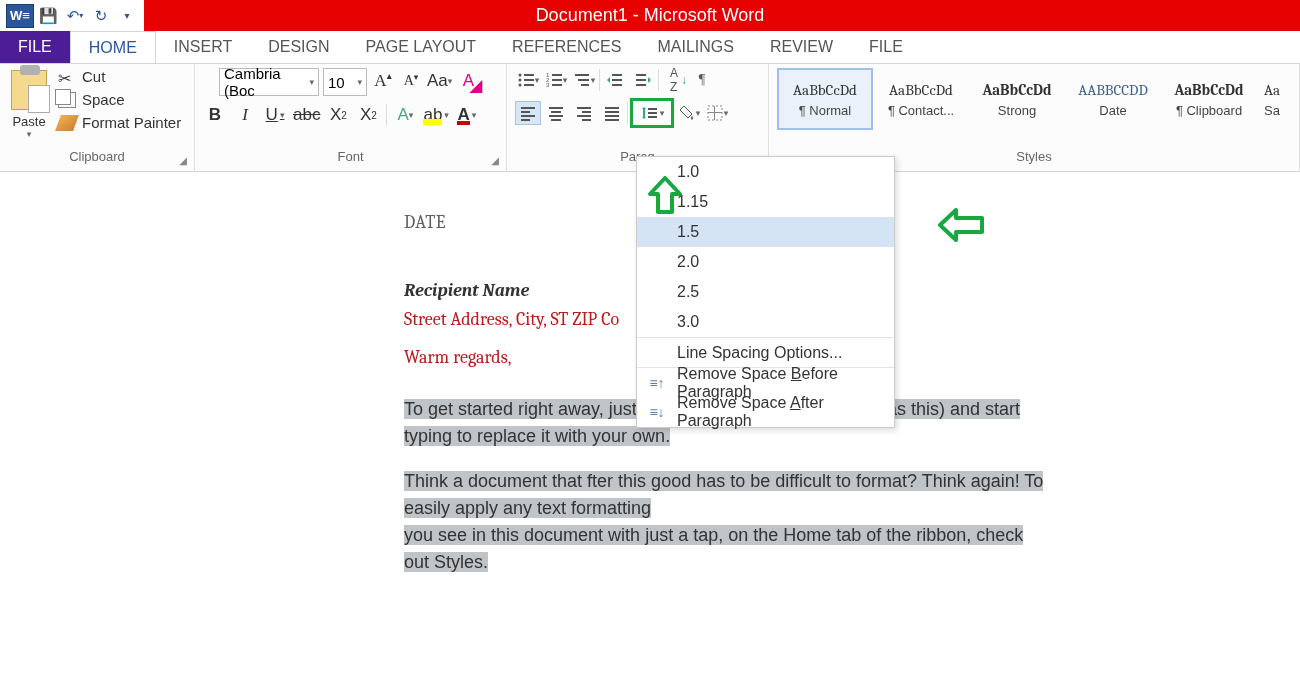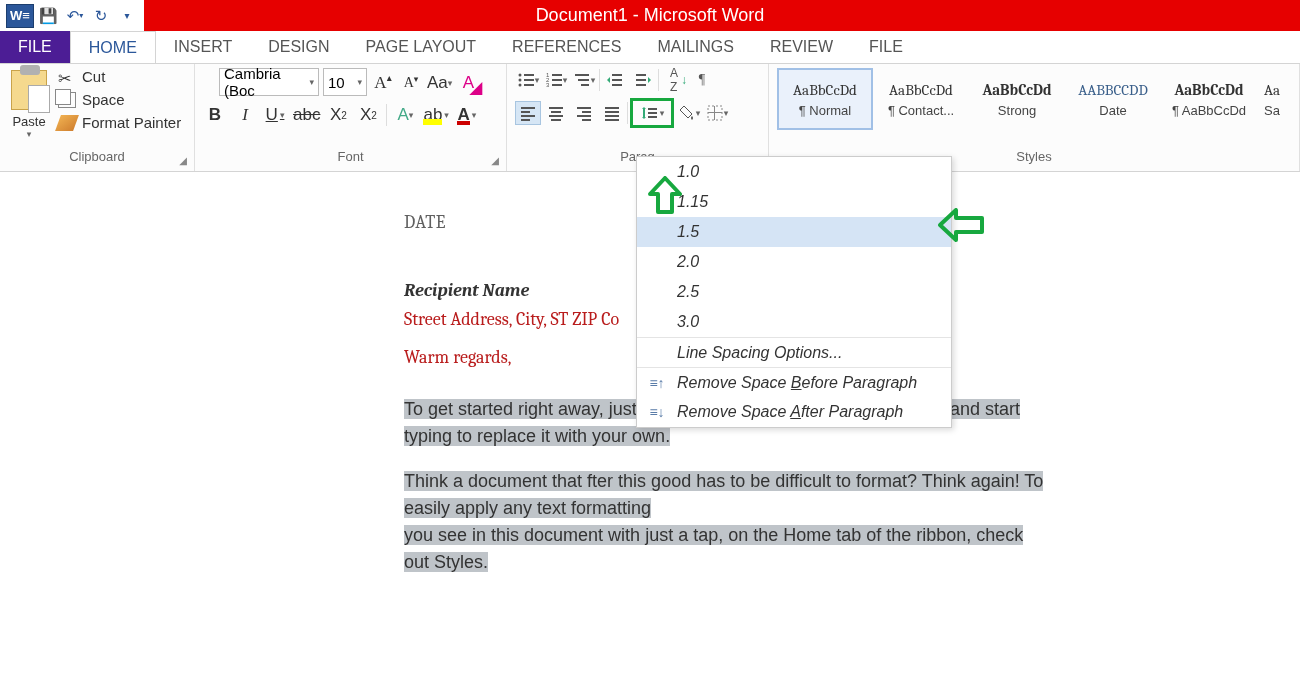--- a/index.html
+++ b/index.html
@@ -33,21 +33,21 @@
   .paste-icon::after { content:""; position:absolute; right:-4px; bottom:-4px; width:20px; height:26px; background:#fff; border:1px solid #aaa; }
   .clip-right { display:flex; flex-direction:column; gap:6px; font-size:15px; color:#333; }
   .clip-row { display:flex; align-items:center; gap:6px; }
   .clip-row .ic { width:18px; height:16px; display:inline-block; }
   .ic-cut { color:#333; font-size:16px; }
   .ic-copy { border:1px solid #888; width:14px; height:14px; position:relative; }
   .ic-copy::after { content:""; position:absolute; left:-4px; top:-4px; width:14px; height:14px; border:1px solid #888; background:#fff; }
   .ic-brush { width:18px; height:14px; background:linear-gradient(135deg,#f0b050,#d08030); transform:skewX(-20deg); }
 
   
-  .font-top { display:flex; gap:4px; align-items:flex-end;padding-left:16px; }
+  .font-top { display:flex; gap:4px; align-items:flex-start;padding-left:16px; }
   .font-combo { width:100px; height:28px; border:1px solid #bbb; font-size:15px; padding:2px 4px; display:flex; align-items:center; justify-content:space-between; background:#fff; }
   .size-combo { width:44px; height:28px; border:1px solid #bbb; font-size:15px; padding:2px 4px; display:flex; align-items:center; justify-content:space-between; background:#fff; }
   .drop { font-size:9px; color:#666; }
   .fbtn { min-width:24px; height:26px; display:flex; align-items:center; justify-content:center; font-size:17px; color:#333; position:relative; }
   .font-bottom { display:flex; gap:6px; align-items:center; margin-top:6px; }
   .font-col { display:flex; flex-direction:column; }
   .underline-color { height:4px; background:#c00; width:100%; position:absolute; bottom:0; left:0; }
   .highlight-bar { height:6px; background:#ffff00; width:100%; position:absolute; bottom:0; left:0; }
 
   
@@ -62,21 +62,21 @@
   .styles-group { flex:1; min-width:0; }
   .styles-body { display:flex; gap:0; overflow:hidden; }
   .style-card { width:96px; height:62px; border:1px solid transparent; display:flex; flex-direction:column; align-items:center; justify-content:center; font-size:13px; color:#333; }
   .style-card.active { border:2px solid #a1c0e6; background:#eaf1fb; }
   .style-card .preview { font-family: Cambria, Georgia, serif; font-size:15px; margin-bottom:4px; }
   .style-card .preview.bold { font-weight:bold; }
   .style-card .preview.caps { font-variant:small-caps; color:#3a5f8a; }
   .style-card .name { font-size:13px; color:#444; }
 
   
-  .line-spacing-menu { position:absolute; left:636px; top:156px; width:316px; background:#fff; border:1px solid #ccc; box-shadow:2px 2px 6px rgba(0,0,0,0.15); z-index:50;font-style:italic; }
+  .line-spacing-menu { position:absolute; left:636px; top:156px; width:259px; background:#fff; border:1px solid #ccc; box-shadow:2px 2px 6px rgba(0,0,0,0.15); z-index:50; }
   .menu-item { height:30px; display:flex; align-items:center; padding-left:40px; font-size:16px; color:#333; cursor:pointer; position:relative; }
   .menu-item.sel { background:#d5e4f5; }
   .menu-sep { border-top:1px solid #e4e4e4; }
   .menu-item .mi-icon { position:absolute; left:10px; width:20px; text-align:center; color:#5a7ca8; font-size:14px; }
 
   
   .arrow-up { position:absolute; left:648px; top:176px; z-index:60; }
   .arrow-left { position:absolute; left:938px; top:208px; z-index:60; }
 
   
@@ -318,21 +318,21 @@
       <div class="style-card">
         <div class="preview bold">AaBbCcDd</div>
         <div class="name">Strong</div>
       </div>
       <div class="style-card">
         <div class="preview caps">AABBCCDD</div>
         <div class="name">Date</div>
       </div>
       <div class="style-card">
         <div class="preview bold">AaBbCcDd</div>
-        <div class="name">¶ AaBbCcDd</div>
+        <div class="name">¶ Clipboard</div>
       </div>
       <div class="style-card" style="width:30px;">
         <div class="preview">Aa</div>
         <div class="name">Sa</div>
       </div>
     </div>
     <div class="group-label">Styles</div>
   </div>
 
 </div>

